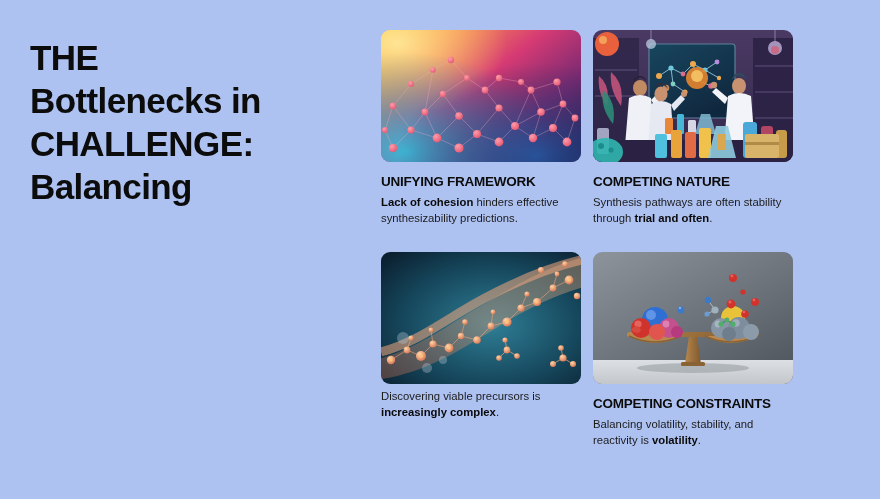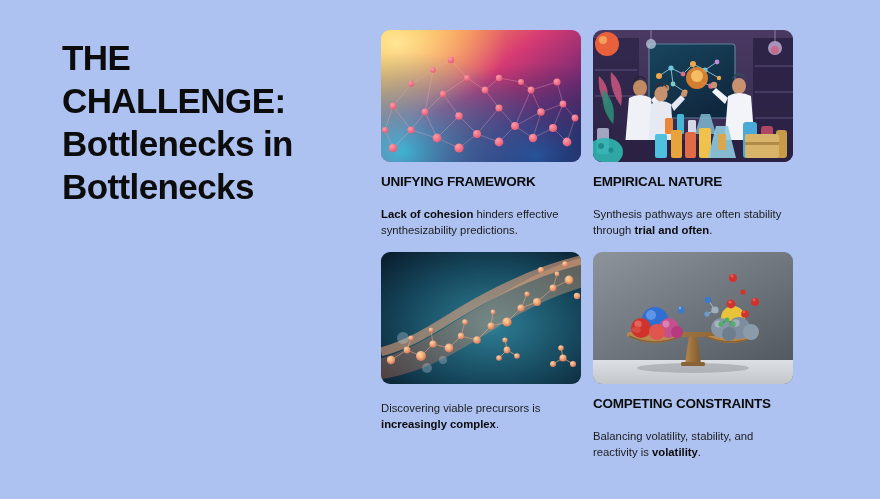--- a/index.html
+++ b/index.html
@@ -25,21 +25,20 @@
     top: 36px;
     width: 320px;
   }
   .title-line {
     font-weight: 700;
     font-size: 35px;
     line-height: 43px;
     letter-spacing: -0.6px;
     color: #0c0c0c;
     white-space: nowrap;
-    margin-left: 32px;
   }
 
   
   .grid {
     position: absolute;
     left: 381px;
     top: 30px;
     width: 412px;
     height: 440px;
     display: grid;
@@ -71,33 +70,33 @@
     letter-spacing: -0.25px;
     color: #0c0c0c;
     margin-top: 12px;
     white-space: nowrap;
   }
 
   .card-body {
     font-size: 11.3px;
     line-height: 15.5px;
     color: #1b1b1b;
-    margin-top: 17px;
+    margin-top: 5px;
     max-width: 196px;
   }
   .card-body b { font-weight: 700; color: #0a0a0a; }
 </style>
 </head>
 <body>
 
 <div class="title-block">
   <div class="title-line">THE</div>
+  <div class="title-line">Bottlenecks in</div>
   <div class="title-line">CHALLENGE:</div>
-  <div class="title-line">Bottlenecks in</div>
-  <div class="title-line">Bottlenecks</div>
+  <div class="title-line">Balancing</div>
 </div>
 
 <div class="grid">
 
   <div class="card">
     <div class="card-thumb">
       <svg viewBox="0 0 200 132" preserveAspectRatio="none">
         <defs>
           <linearGradient id="g1a" x1="0" y1="0" x2="1" y2="0.85">
             <stop offset="0" stop-color="#F9C93F"></stop>
@@ -271,21 +270,21 @@
             <line x1="58" y1="0" x2="58" y2="10"></line>
         </g>
         <circle cx="182" cy="18" r="7" fill="#B8A8D0" opacity="0.85"></circle>
         <circle cx="182" cy="20" r="4" fill="#D45F7A" opacity="0.8"></circle>
         <circle cx="58" cy="14" r="5" fill="#C5D6E8" opacity="0.7"></circle>
 
         <rect x="152" y="104" width="34" height="24" rx="2" fill="#D8B36A"></rect>
         <rect x="152" y="112" width="34" height="3" fill="#B08B48"></rect>
       </svg>
     </div>
-    <div class="card-heading">EMPIRICAL NATURE</div>
+    <div class="card-heading">COMPETING NATURE</div>
     <div class="card-body"><span>Synthesis pathways are often stability through </span><b>trial and often</b><span>.</span></div>
   </div>
 
   <div class="card">
     <div class="card-thumb">
       <svg viewBox="0 0 200 132" preserveAspectRatio="none">
         <defs>
           <radialGradient id="g3bg" cx="0.55" cy="0.55" r="0.8">
             <stop offset="0" stop-color="#2F7F96"></stop>
             <stop offset="0.55" stop-color="#16475C"></stop>

